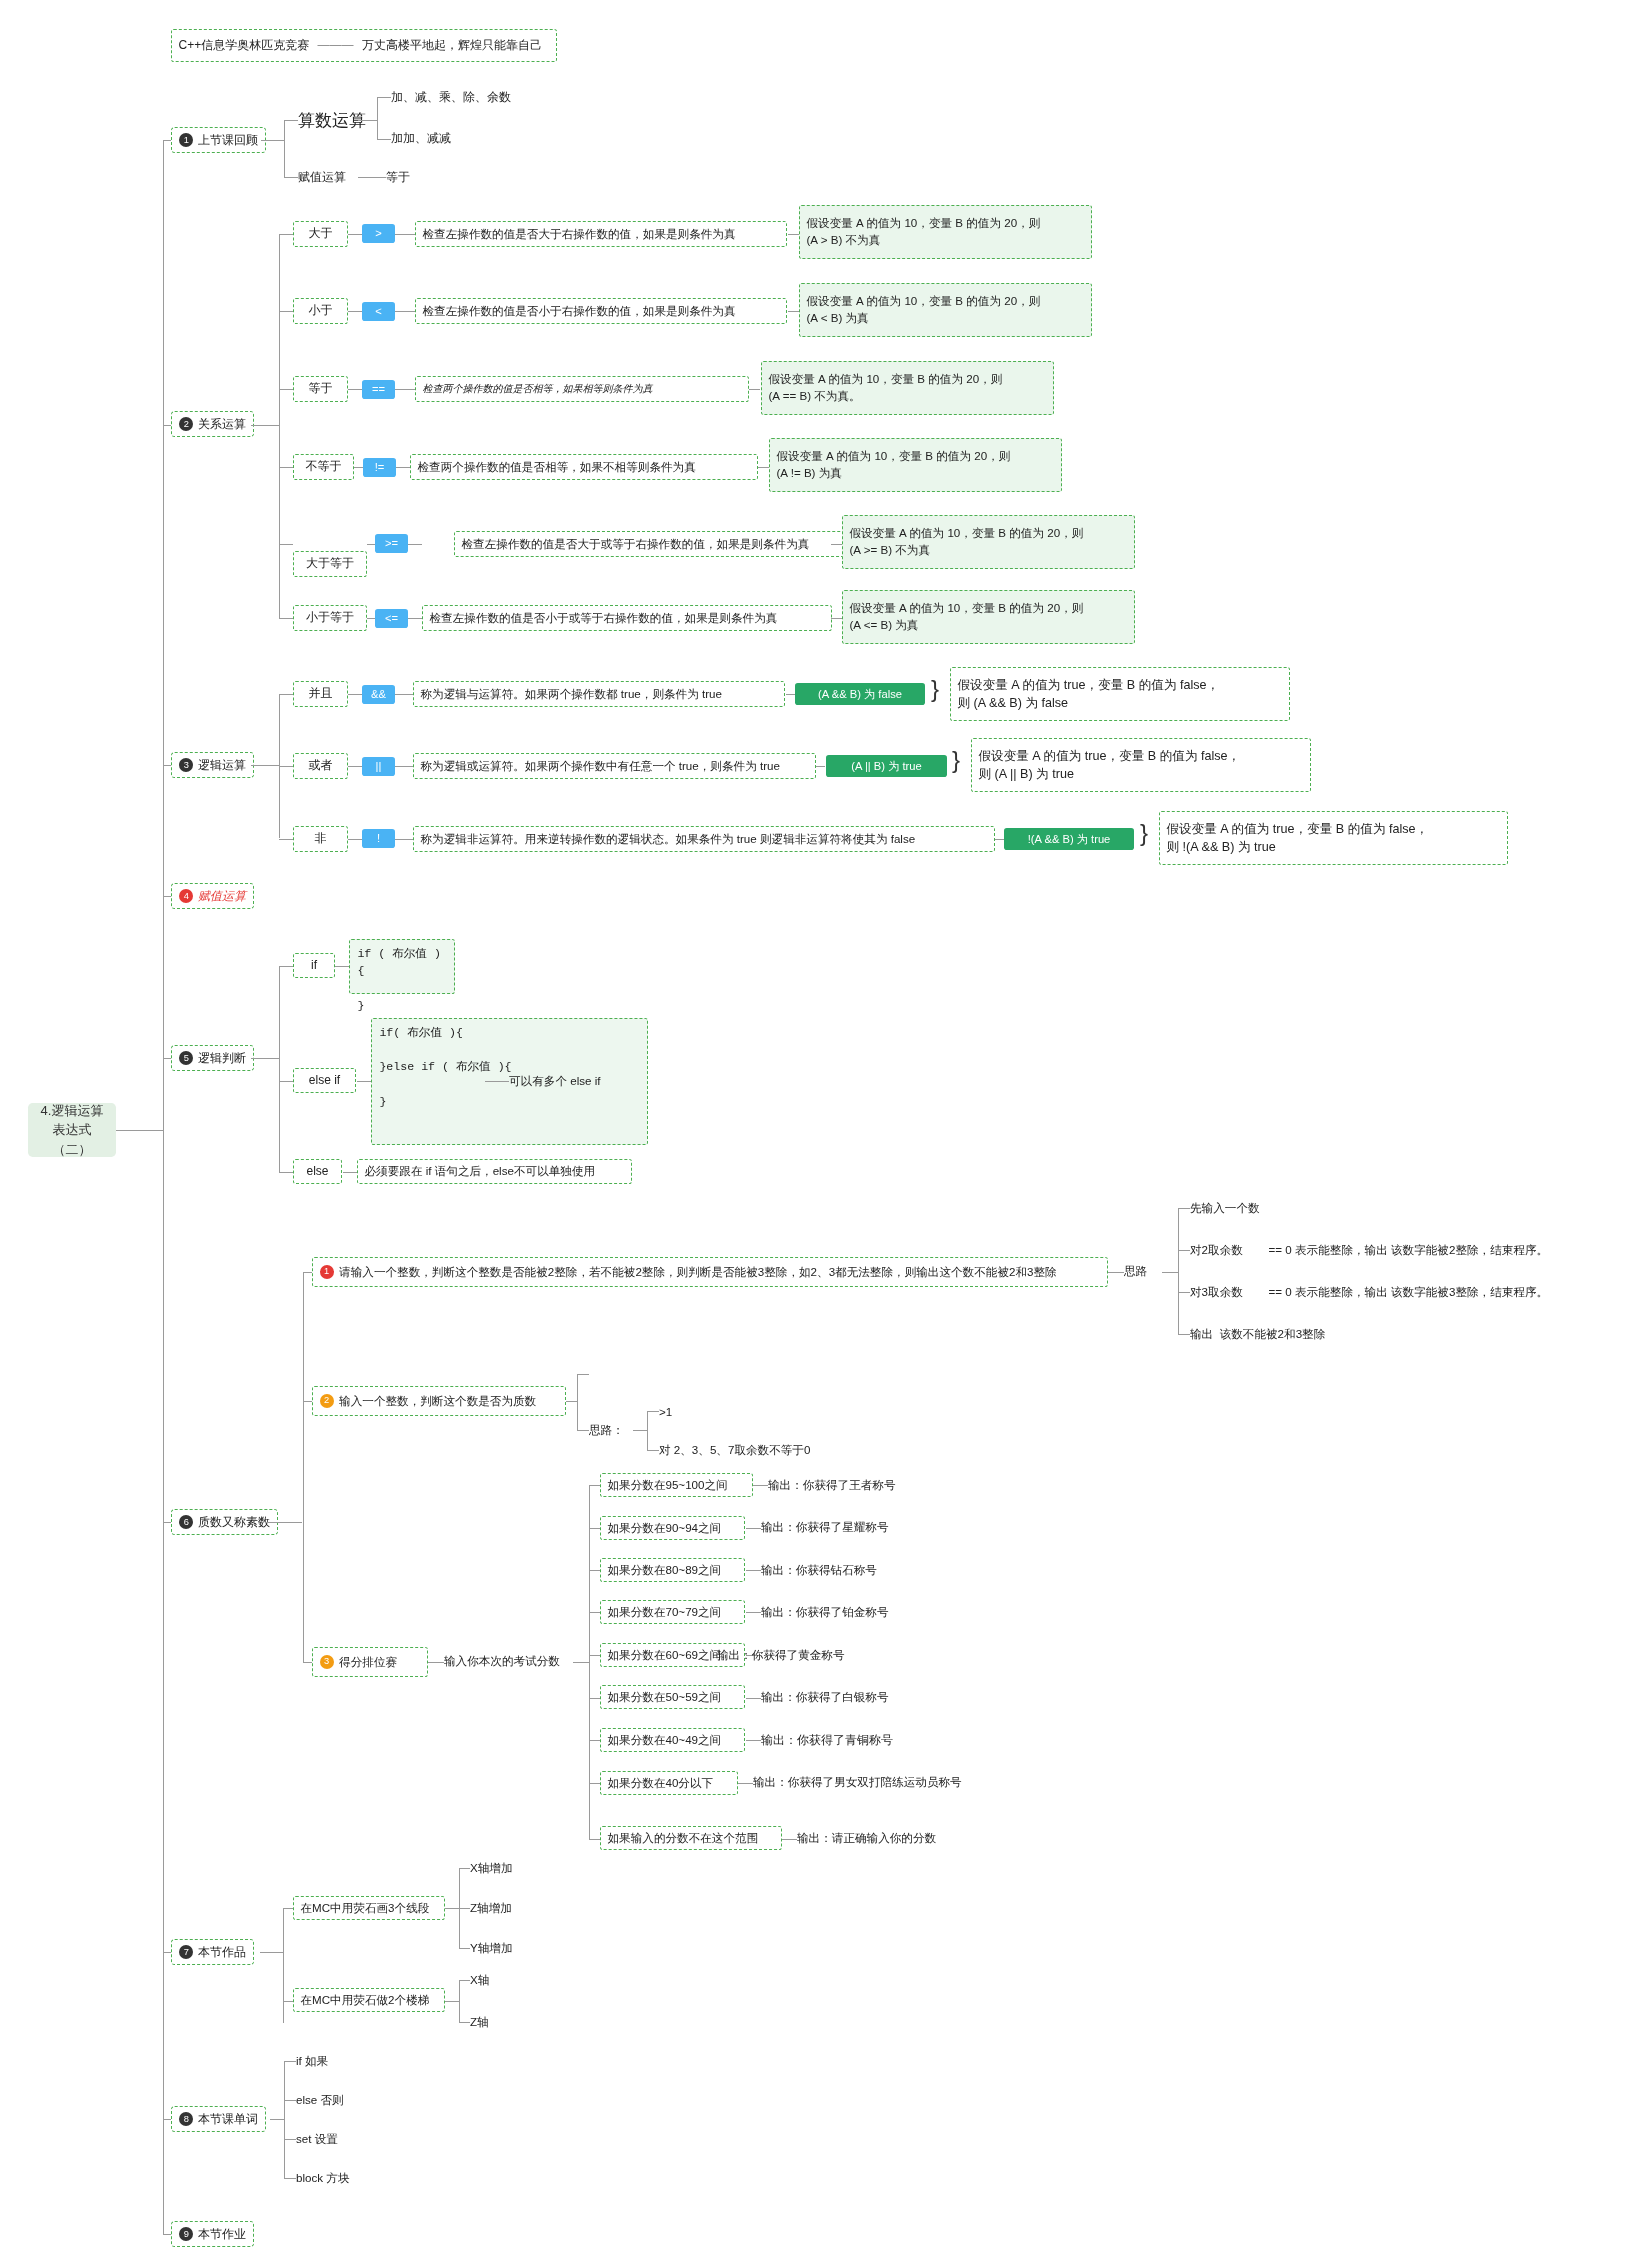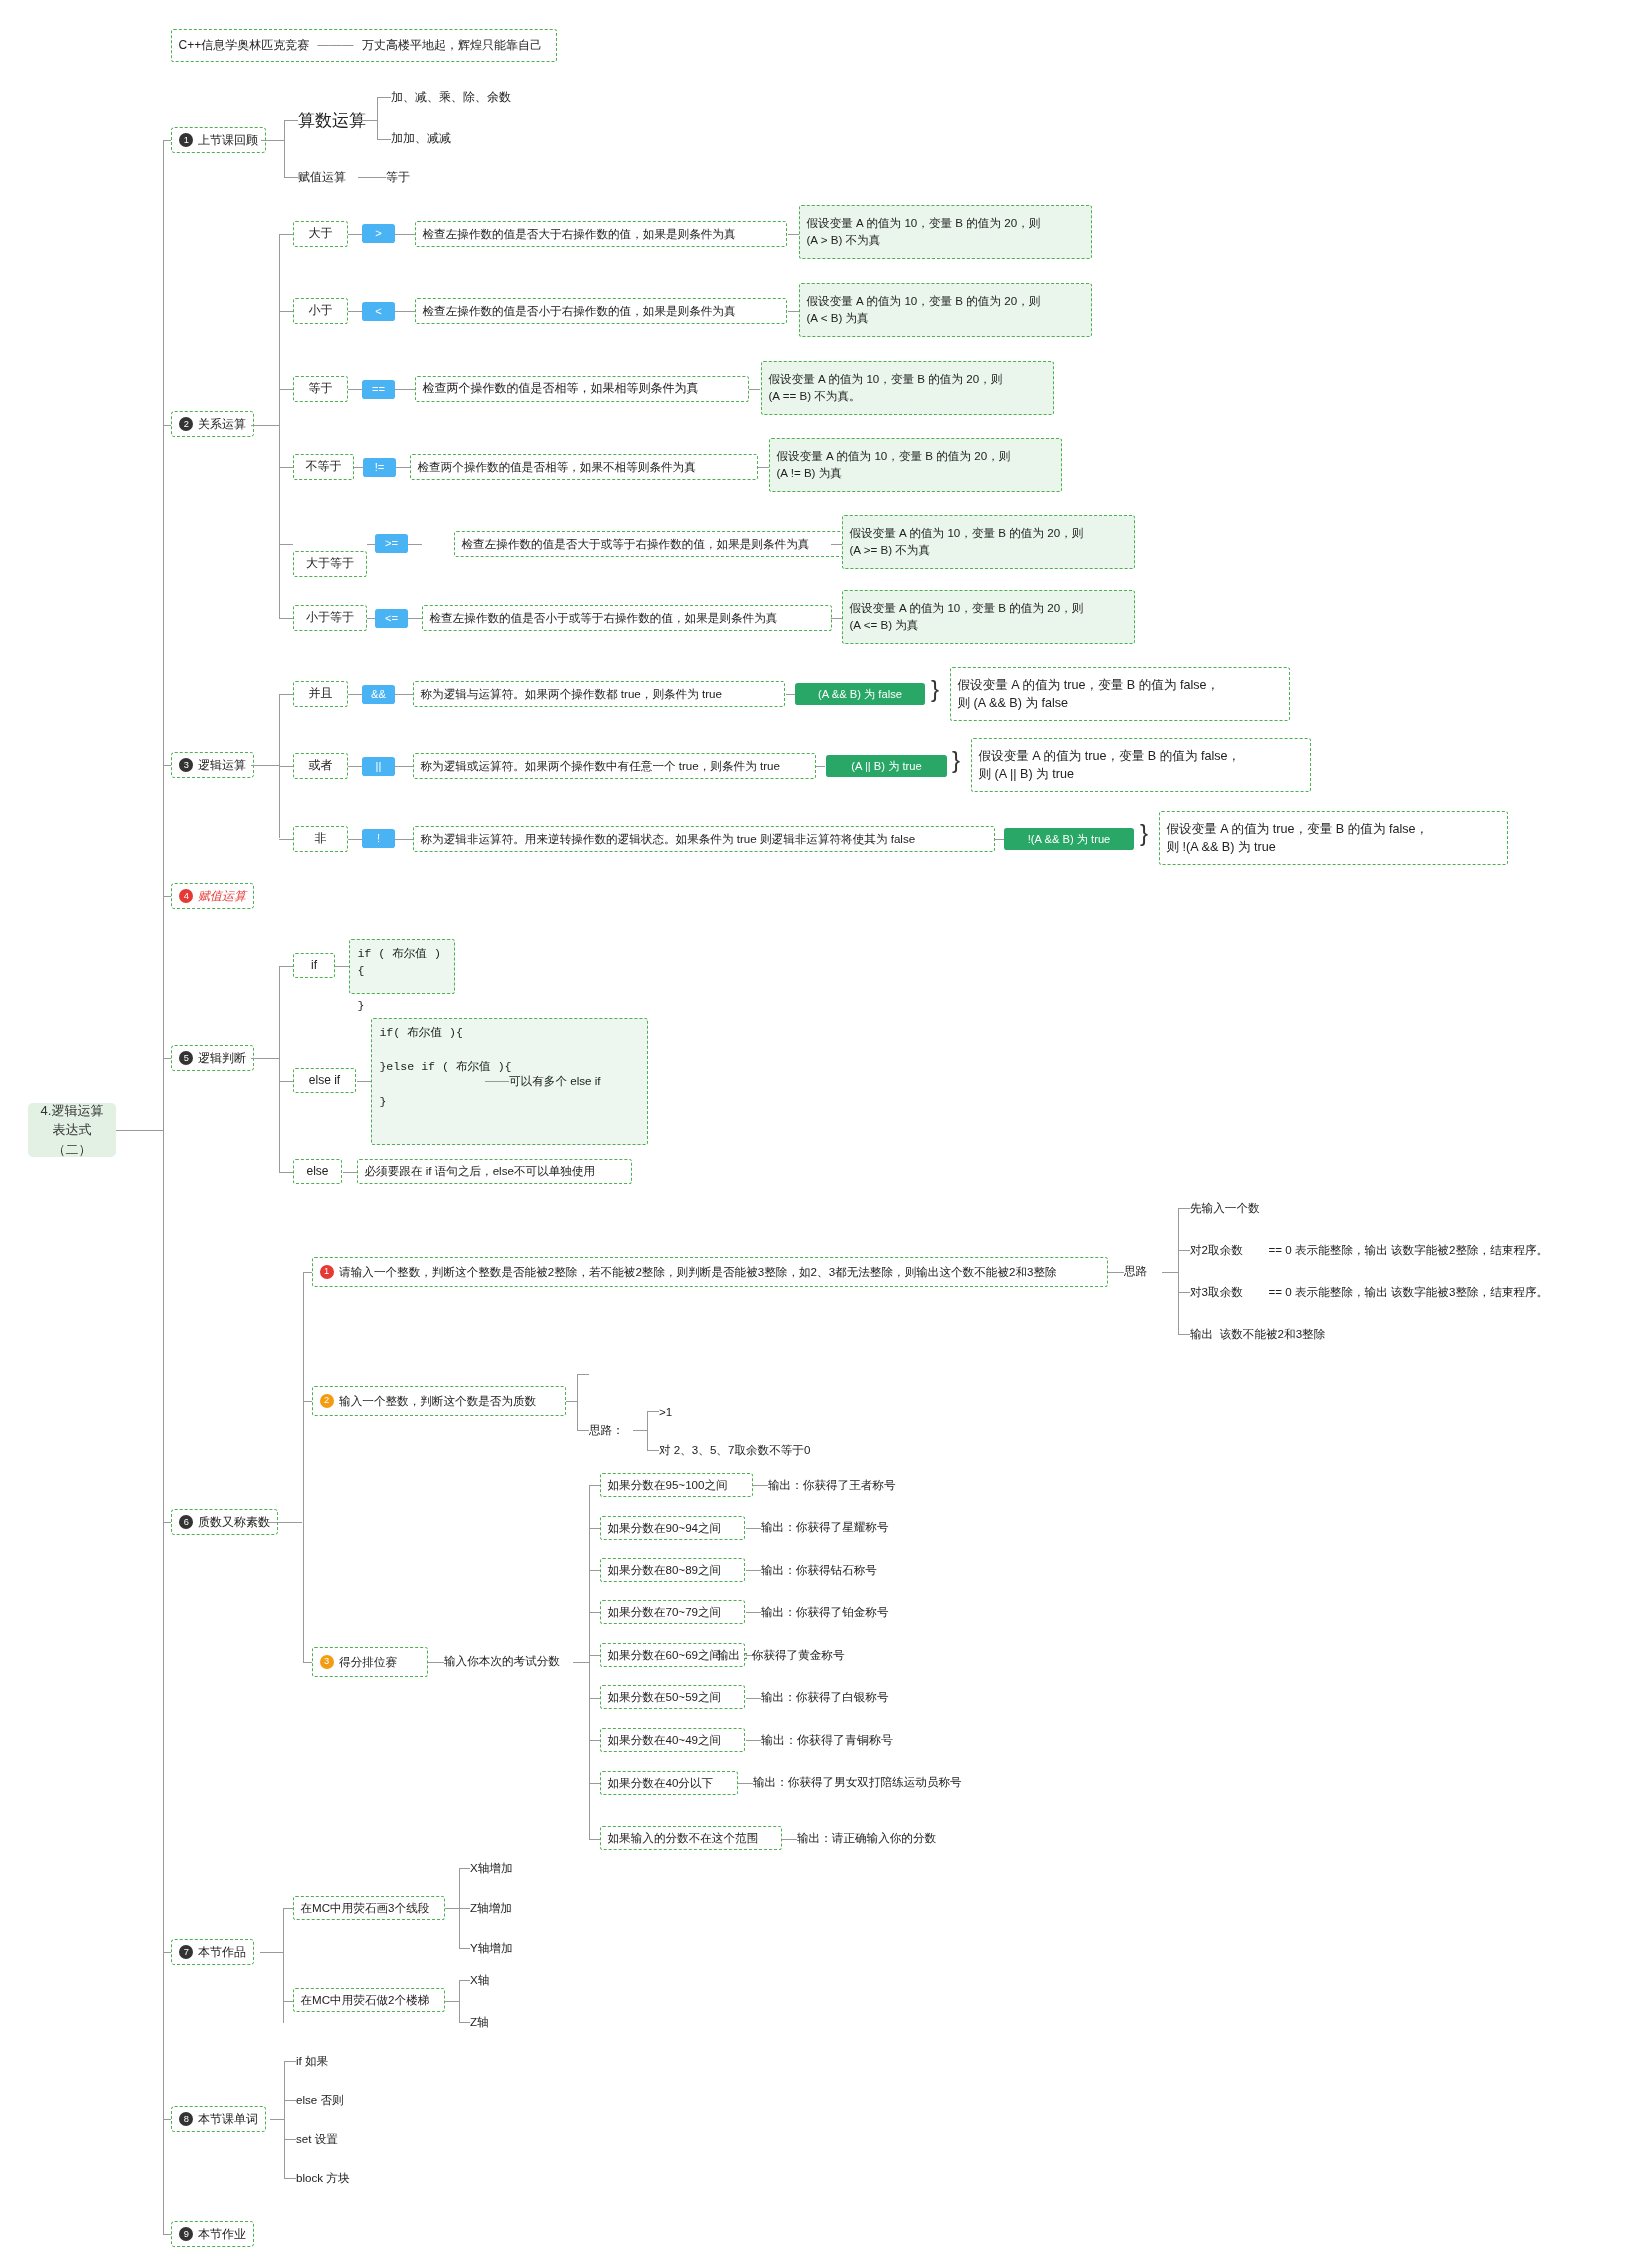--- a/index.html
+++ b/index.html
@@ -142,21 +142,21 @@
   <div class="h" style="left:279px;top:389px;width:14px;"></div>
   <div class="node dbox" style="left:293px;top:376px;width:55px;height:26px;justify-content:center;">
     <span class="txt">等于</span>
   </div>
   <div class="h" style="left:348px;top:389px;width:14px;"></div>
   <div class="node pill" style="left:362px;top:380px;width:33px;height:18.6px;">
     <span class="txt">==</span>
   </div>
   <div class="h" style="left:395px;top:389px;width:20.5px;"></div>
   <div class="node dbox" style="left:415px;top:376px;width:334px;height:26px;">
-    <span class="txt" style="font-size:12px;">检查两个操作数的值是否相等，如果相等则条件为真</span>
+    <span class="txt" style="font-size:10px;font-style:italic;">检查两个操作数的值是否相等，如果相等则条件为真</span>
   </div>
   <div class="h" style="left:749px;top:389px;width:11.2px;"></div>
   <div class="node dbox fill" style="left:761px;top:361px;width:293px;height:54px;">
     <span class="txt" style="font-size:11.6px;white-space:pre-line;">假设变量 A 的值为 10，变量 B 的值为 20，则
 (A == B) 不为真。</span>
   </div>
 
   <div class="h" style="left:279px;top:467px;width:14px;"></div>
   <div class="node dbox" style="left:293px;top:454px;width:61px;height:26px;justify-content:center;">
     <span class="txt">不等于</span>

